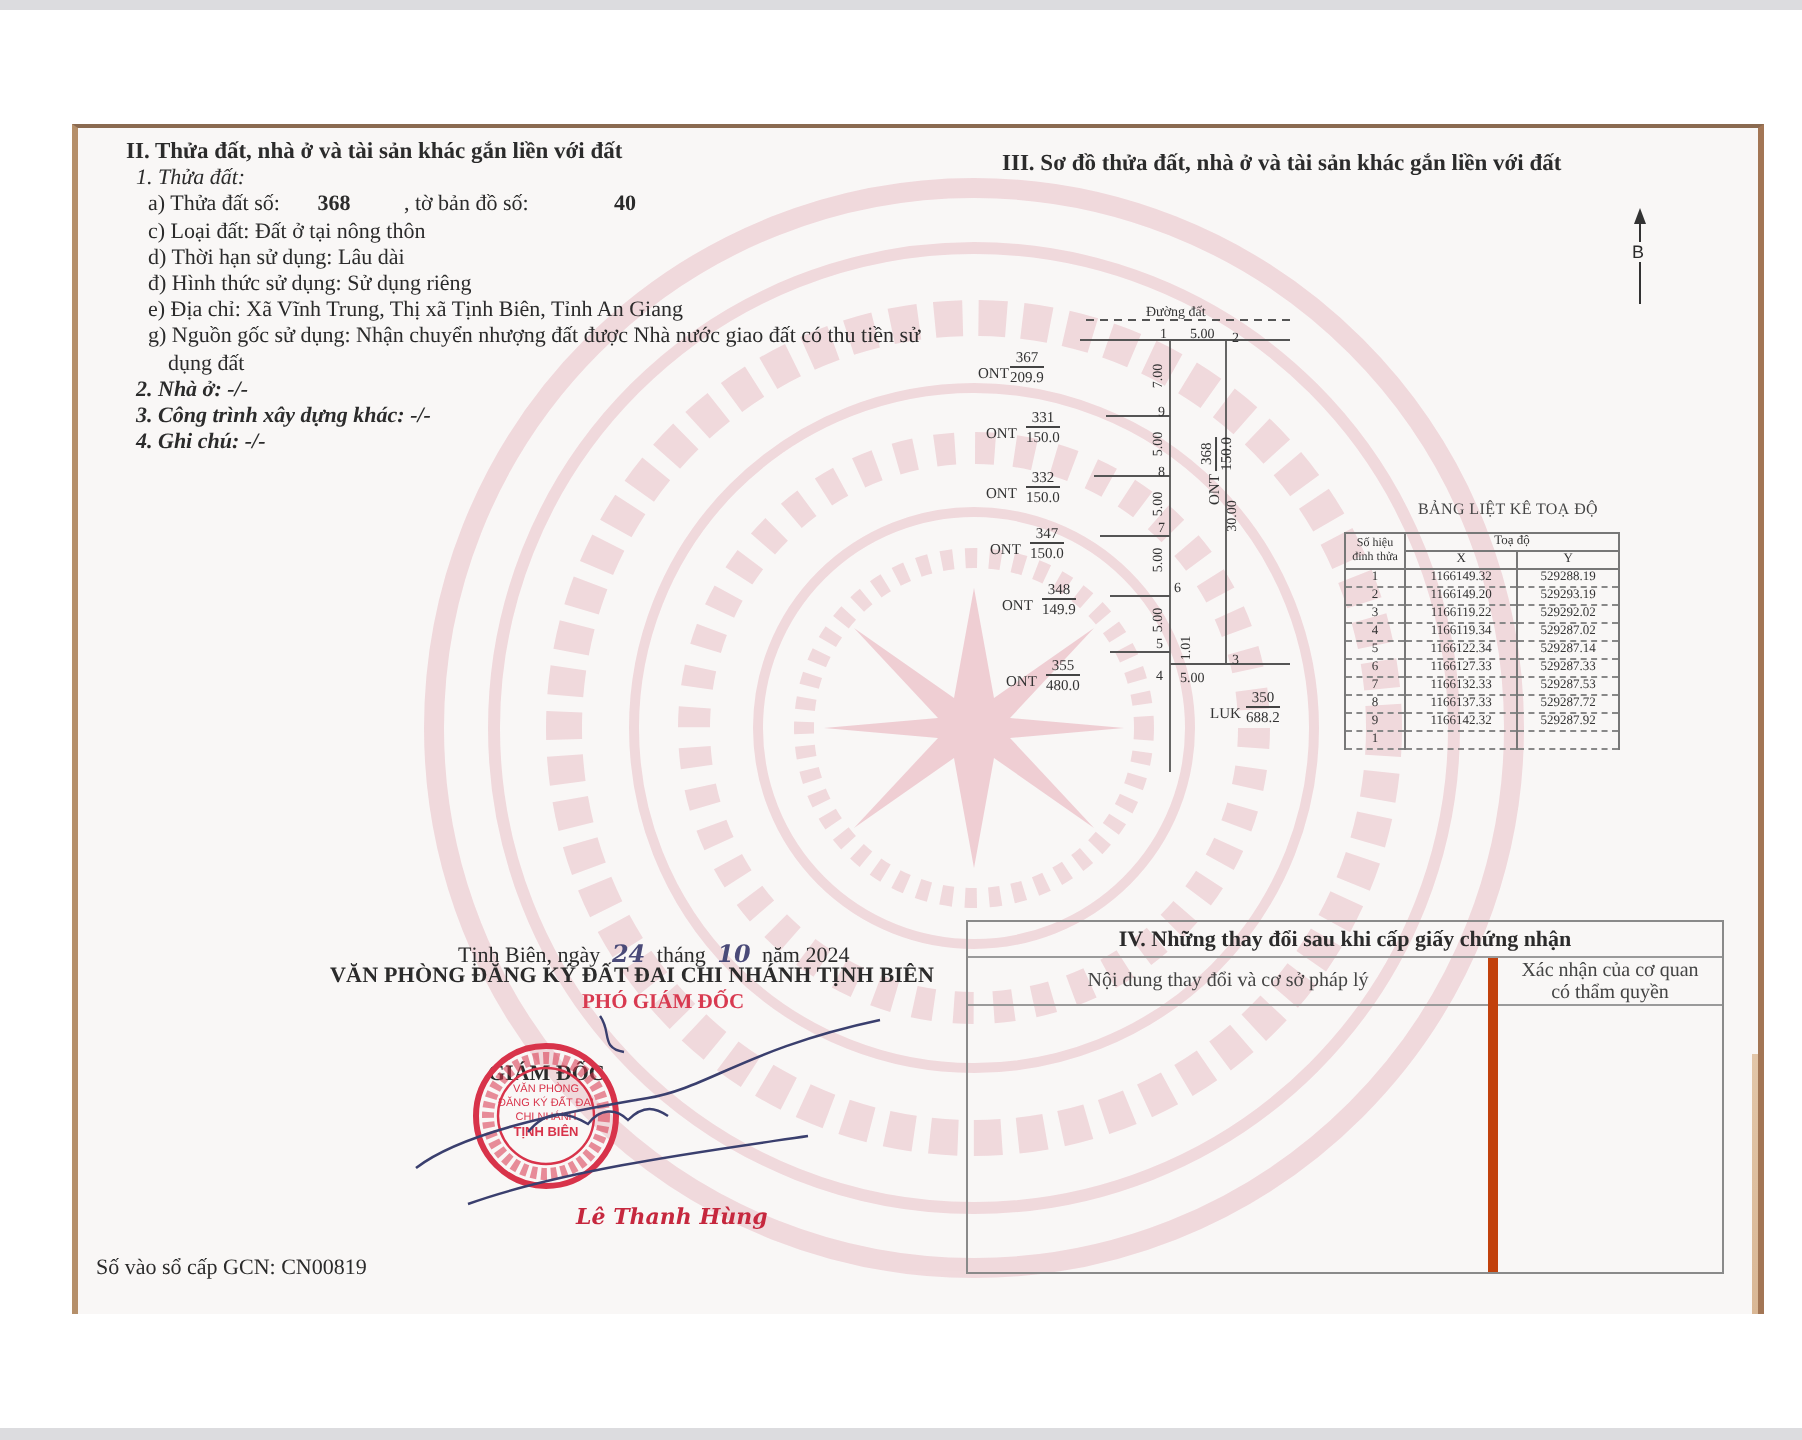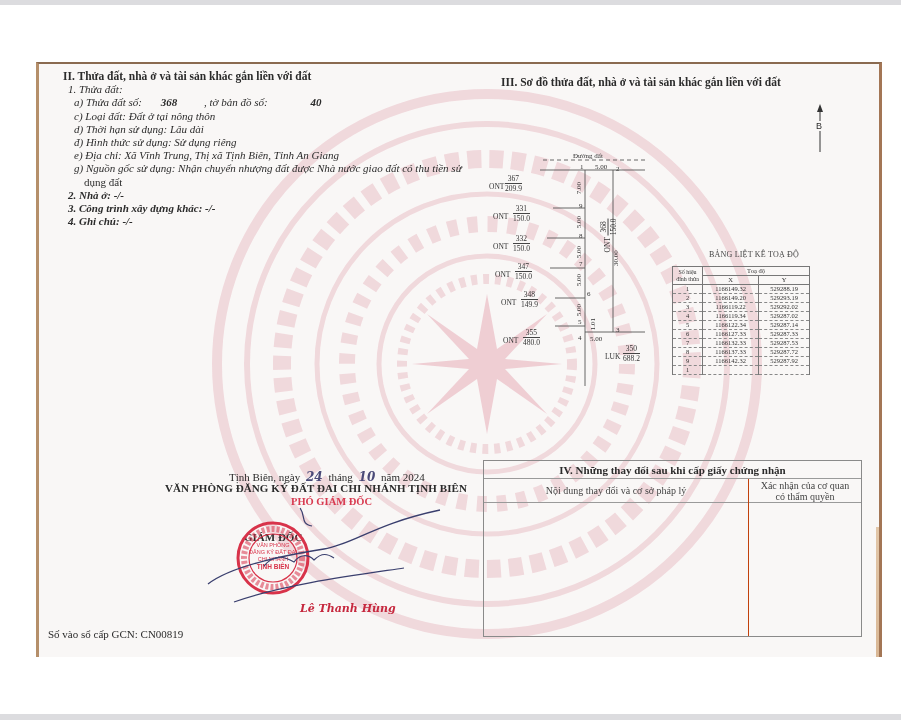--- a/index.html
+++ b/index.html
@@ -19,21 +19,21 @@
     content: ""; position: absolute; right: -3px; bottom: 0; width: 6px; height: 130px;
     background: linear-gradient(#e2c6a8, #d9b795);
   }
   
   .emblem { position: absolute; left: 168px; top: 20px; width: 560px; height: 560px; pointer-events: none; }
   .emblem svg { width: 100%; height: 100%; }
 
   .sec2 { position: absolute; left: 24px; top: 6px; width: 420px; font-size: 11px; line-height: 13.2px; }
   .sec2 .h { font-weight: bold; font-size: 11.5px; }
   .sec2 .sub { font-style: italic; padding-left: 5px; }
-  .sec2 .line { padding-left: 11px; font-style: italic; }
+  .sec2 .line { padding-left: 11px; }
   .sec2 .wrap2 { padding-left: 21px; }
   .sec2 b.num { font-weight: bold; }
   .sec2 .boldit { font-weight: bold; font-style: italic; padding-left: 5px; }
 
   .sec3-title { position: absolute; left: 462px; top: 12px; font-size: 11.5px; font-weight: bold; }
 
   .north { position: absolute; left: 776px; top: 40px; width: 10px; height: 50px; }
 
   .plot { position: absolute; left: 456px; top: 92px; width: 160px; height: 230px; font-family: "Liberation Serif", serif; font-size: 7px; color: #333; }
   .plot svg { position: absolute; left: 0; top: 0; }
@@ -47,27 +47,27 @@
   table.coords td, table.coords th { border: 0.8px solid #777; text-align: center; height: 8.5px; font-weight: normal; padding: 0; line-height: 8px; }
   table.coords tbody td { border-top: 0.8px dashed #888; border-bottom: 0.8px dashed #888; }
 
   .sign-date { position: absolute; left: 190px; top: 406px; font-size: 11px; }
   .sign-date .hand { font-family: "DejaVu Serif", serif; font-style: italic; color: #4a4a78; font-weight: bold; font-size: 12px; padding: 0 3px; }
   .sign-office { position: absolute; left: 126px; top: 418px; font-size: 11px; font-weight: bold; letter-spacing: 0.1px; }
   .sign-role { position: absolute; left: 205px; top: 431px; font-size: 11px; font-weight: bold; margin-top: 36px; }
   .sign-deputy { position: absolute; left: 252px; top: 432px; font-size: 10.5px; font-weight: bold; color: #d83a50; }
   .stamp { position: absolute; left: 196px; top: 456px; width: 76px; height: 76px; }
   .signature { position: absolute; left: 165px; top: 440px; width: 240px; height: 100px; }
-  .signer { position: absolute; left: 261px; top: 538px; font-size: 11px; font-style: italic; font-weight: bold; color: #c6283e; font-family: "DejaVu Serif", serif; }
+  .signer { position: absolute; left: 249px; top: 538px; font-size: 11px; font-style: italic; font-weight: bold; color: #c6283e; font-family: "DejaVu Serif", serif; }
   .gcn { position: absolute; left: 9px; top: 564px; font-size: 11px; }
 
   .changes { position: absolute; left: 444px; top: 396px; width: 379px; height: 177px; border: 1px solid #8a8a8a; }
   .changes .hdr { height: 18px; border-bottom: 1px solid #9a9a9a; text-align: center; font-weight: bold; font-size: 11px; line-height: 18px; }
   .changes .cols { display: flex; height: 157px; }
-  .changes .c1 { width: 265px; border-right: 1px solid #c2410c; }
+  .changes .c1 { width: 265px; border-right: 5px solid #c2410c; }
   .changes .c2 { flex: 1; }
   .changes .colh { height: 24px; border-bottom: 1px solid #9a9a9a; font-size: 10px; text-align: center; color: #444; display: flex; align-items: center; justify-content: center; line-height: 11px; }
 </style>
 </head>
 <body>
 
 <div class="topbar"></div>
 
 <div class="paper">
 

